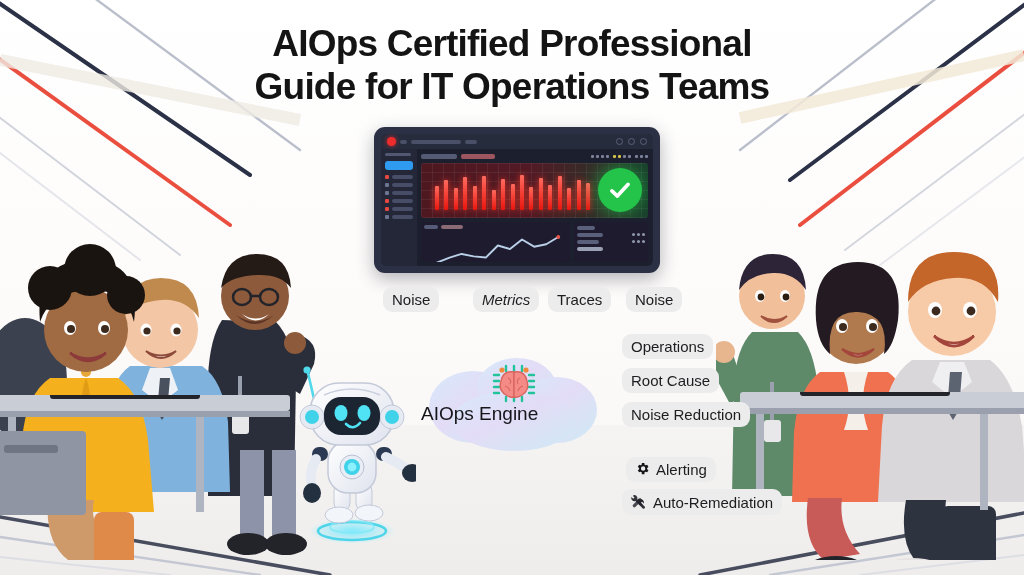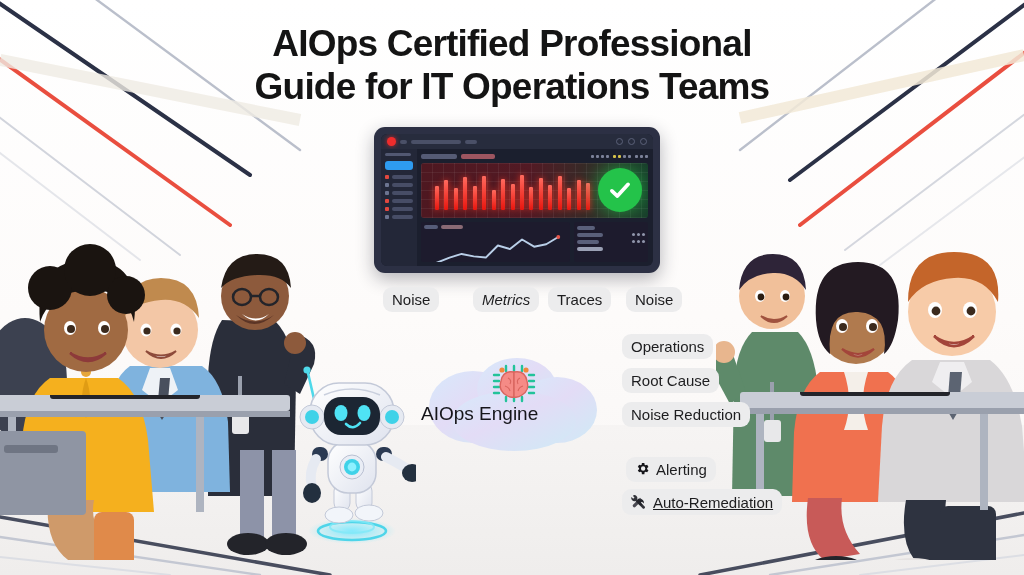--- a/index.html
+++ b/index.html
@@ -480,21 +480,21 @@
     <span>Noise Reduction</span>
   </div>
   <div class="pill" style="left:626px; top:457px;">
     <span class="ic">
       <svg width="15" height="15" viewBox="0 0 24 24">
           <path fill="#15151a" d="M19.4 13a7.6 7.6 0 0 0 0-2l2.1-1.6-2-3.5-2.5 1a7.6 7.6 0 0 0-1.7-1L15 3H11l-.3 2.9c-.6.2-1.2.6-1.7 1l-2.5-1-2 3.5L6.6 11a7.6 7.6 0 0 0 0 2l-2.1 1.6 2 3.5 2.5-1c.5.4 1.1.8 1.7 1l.3 2.9h4l.3-2.9c.6-.2 1.2-.6 1.7-1l2.5 1 2-3.5zM13 15.5a3.5 3.5 0 1 1 0-7 3.5 3.5 0 0 1 0 7z"></path>
         </svg>
     </span>
     <span>Alerting</span>
   </div>
-  <div class="pill" style="left:622px; top:489px;text-decoration:underline;">
+  <div class="pill" style="left:622px; top:489px;">
     <span class="ic">
       <svg width="16" height="16" viewBox="0 0 24 24">
         <path fill="#4a4a52" d="M3 17.5 13.5 7l3.5 3.5L6.5 21a2.5 2.5 0 0 1-3.5-3.5z"></path>
         <path fill="#23242a" d="M21.2 4.5a4.6 4.6 0 0 1-5.9 5.9l-1.6 1.6-2.6-2.6 1.6-1.6a4.6 4.6 0 0 1 5.9-5.9l-2.6 2.6 1.8 1.8 2.6-2.6z" transform="rotate(90 12 9)"></path>
         <path fill="#23242a" d="M20.6 3.4a4.6 4.6 0 0 0-5.9 5.9L3.9 20a2 2 0 1 0 2.8 2.8L17.4 12a4.6 4.6 0 0 0 5.9-5.9l-2.6 2.6-2-2 2-2z" opacity=".92" transform="scale(-1,1) translate(-24,0)"></path>
       </svg>
     </span>
     <span>Auto-Remediation</span>
   </div>
 

